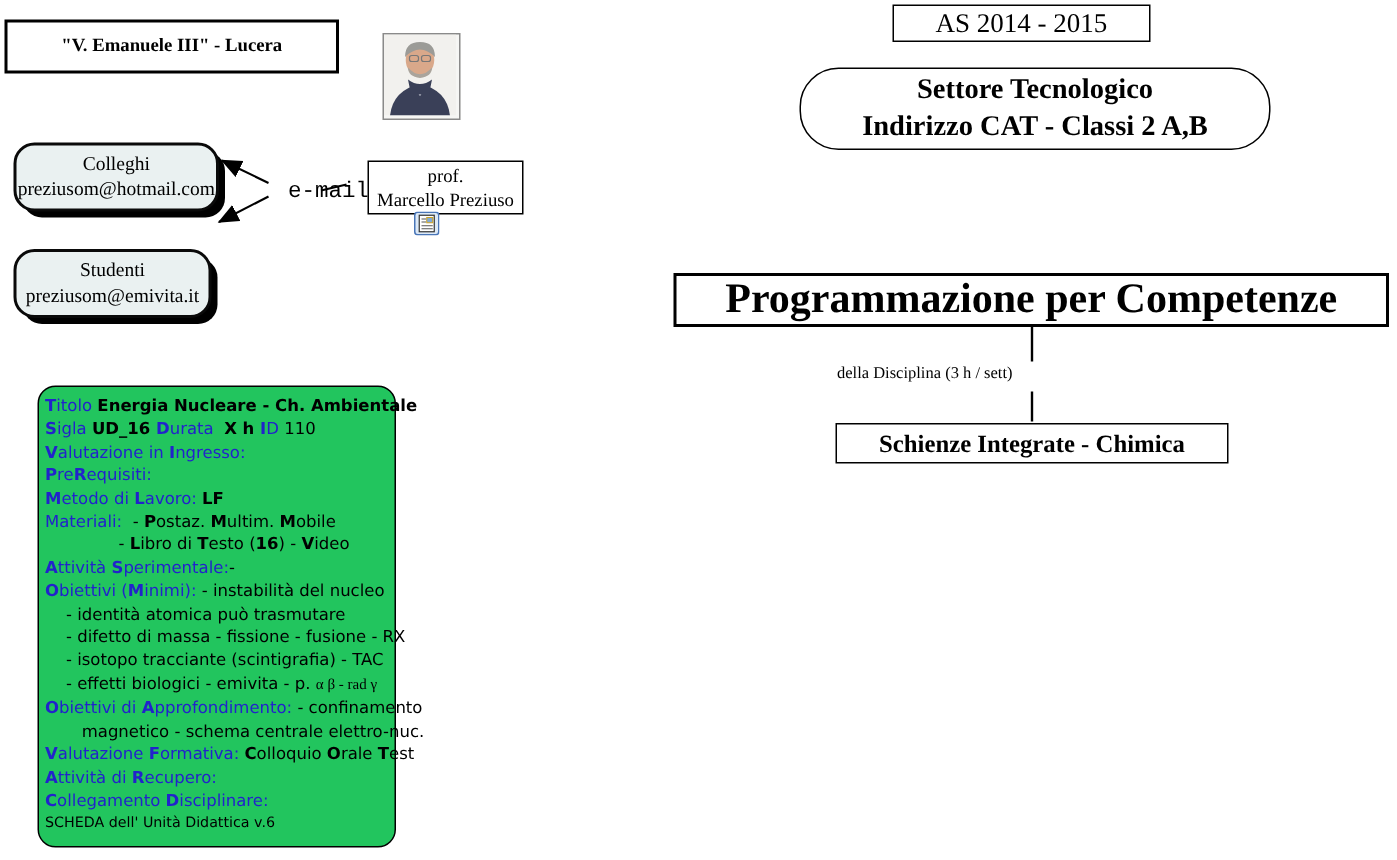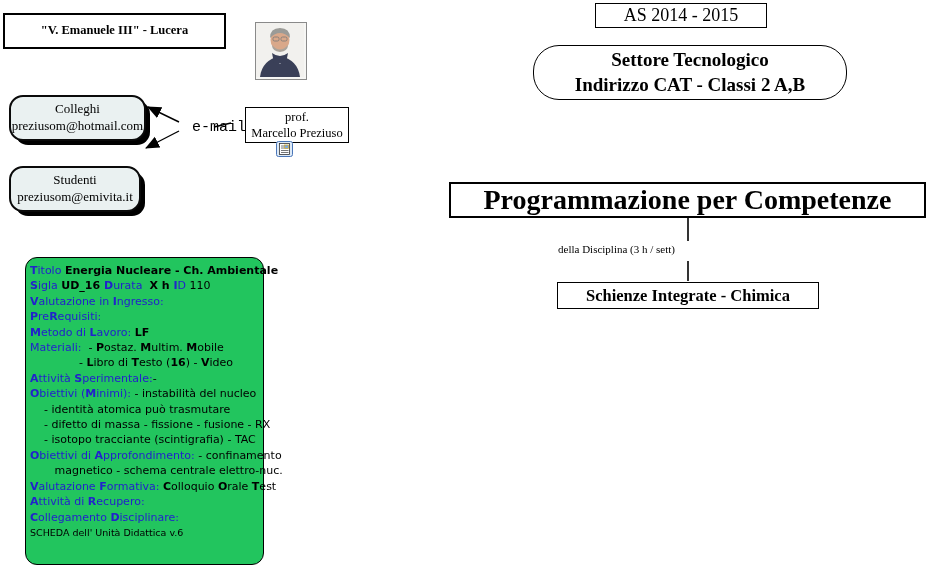--- a/index.html
+++ b/index.html
@@ -126,20 +126,21 @@
         <div class="card-line"><span class="blue bold">V</span><span class="blue">alutazione in </span><span class="blue bold">I</span><span class="blue">ngresso:</span></div>
         <div class="card-line"><span class="blue bold">P</span><span class="blue">re</span><span class="blue bold">R</span><span class="blue">equisiti:</span></div>
         <div class="card-line"><span class="blue bold">M</span><span class="blue">etodo di </span><span class="blue bold">L</span><span class="blue">avoro: </span><span class="bold">LF</span></div>
         <div class="card-line"><span class="blue">Materiali:</span><span>  - </span><span class="bold">P</span><span>ostaz. </span><span class="bold">M</span><span>ultim. </span><span class="bold">M</span><span>obile</span></div>
         <div class="card-line"><span>              - </span><span class="bold">L</span><span>ibro di </span><span class="bold">T</span><span>esto (</span><span class="bold">16</span><span>) - </span><span class="bold">V</span><span>ideo</span></div>
         <div class="card-line"><span class="blue bold">A</span><span class="blue">ttività </span><span class="blue bold">S</span><span class="blue">perimentale</span><span class="blue">:</span><span>-</span></div>
         <div class="card-line"><span class="blue bold">O</span><span class="blue">biettivi (</span><span class="blue bold">M</span><span class="blue">inimi</span><span class="blue">): </span><span>- instabilità del nucleo</span></div>
         <div class="card-line"><span>    - identità atomica può trasmutare</span></div>
         <div class="card-line"><span>    - difetto di massa - fissione - fusione - RX</span></div>
         <div class="card-line"><span>    - isotopo tracciante (scintigrafia) - TAC</span></div>
+        <div class="card-line"><span>    - effetti biologici - emivita - p. </span><span class="greek">α β - rad γ</span></div>
         <div class="card-line"><span class="blue bold">O</span><span class="blue">biettivi di </span><span class="blue bold">A</span><span class="blue">pprofondimento</span><span class="blue">: </span><span>- confinamento</span></div>
         <div class="card-line"><span>       magnetico - schema centrale elettro-nuc.</span></div>
         <div class="card-line"><span class="blue bold">V</span><span class="blue">alutazione </span><span class="blue bold">F</span><span class="blue">ormativa</span><span class="blue">: </span><span class="bold">C</span><span>olloquio </span><span class="bold">O</span><span>rale </span><span class="bold">T</span><span>est</span></div>
         <div class="card-line"><span class="blue bold">A</span><span class="blue">ttività di </span><span class="blue bold">R</span><span class="blue">ecupero:</span></div>
         <div class="card-line"><span class="blue bold">C</span><span class="blue">ollegamento </span><span class="blue bold">D</span><span class="blue">isciplinare:</span></div>
       </div>
     <div class="card-footer">SCHEDA dell' Unità Didattica v.6</div>
   </div>
 
 </div>

